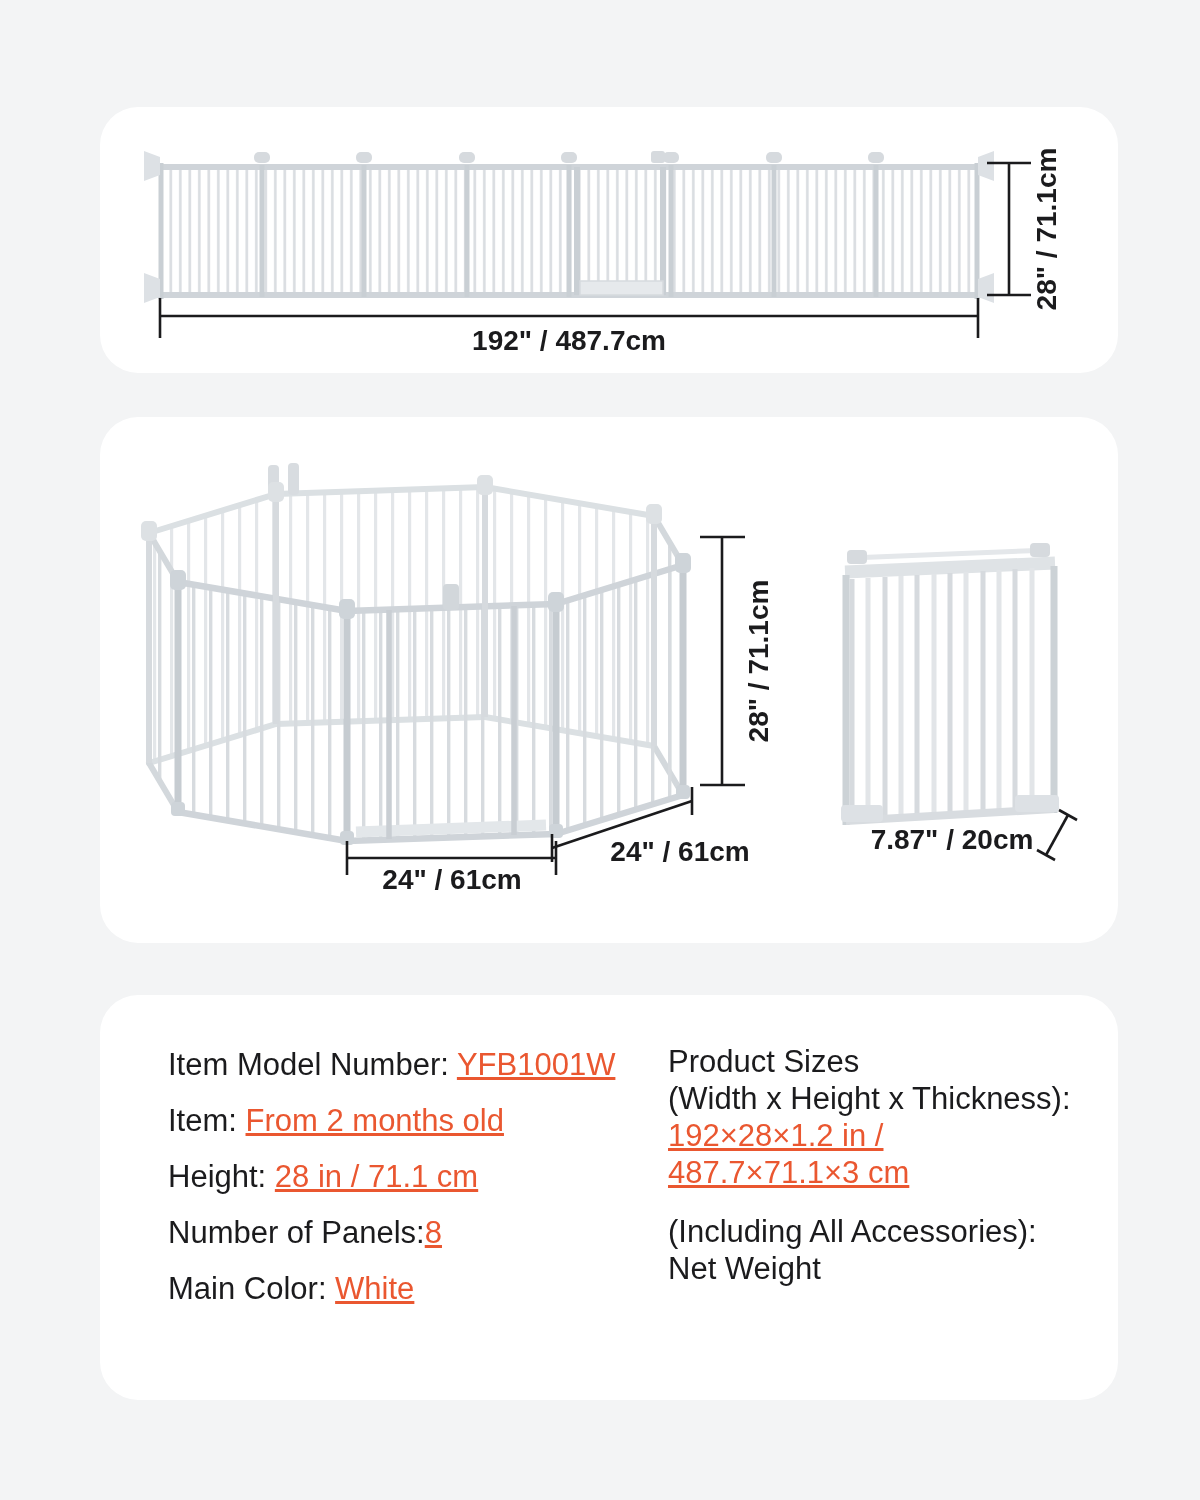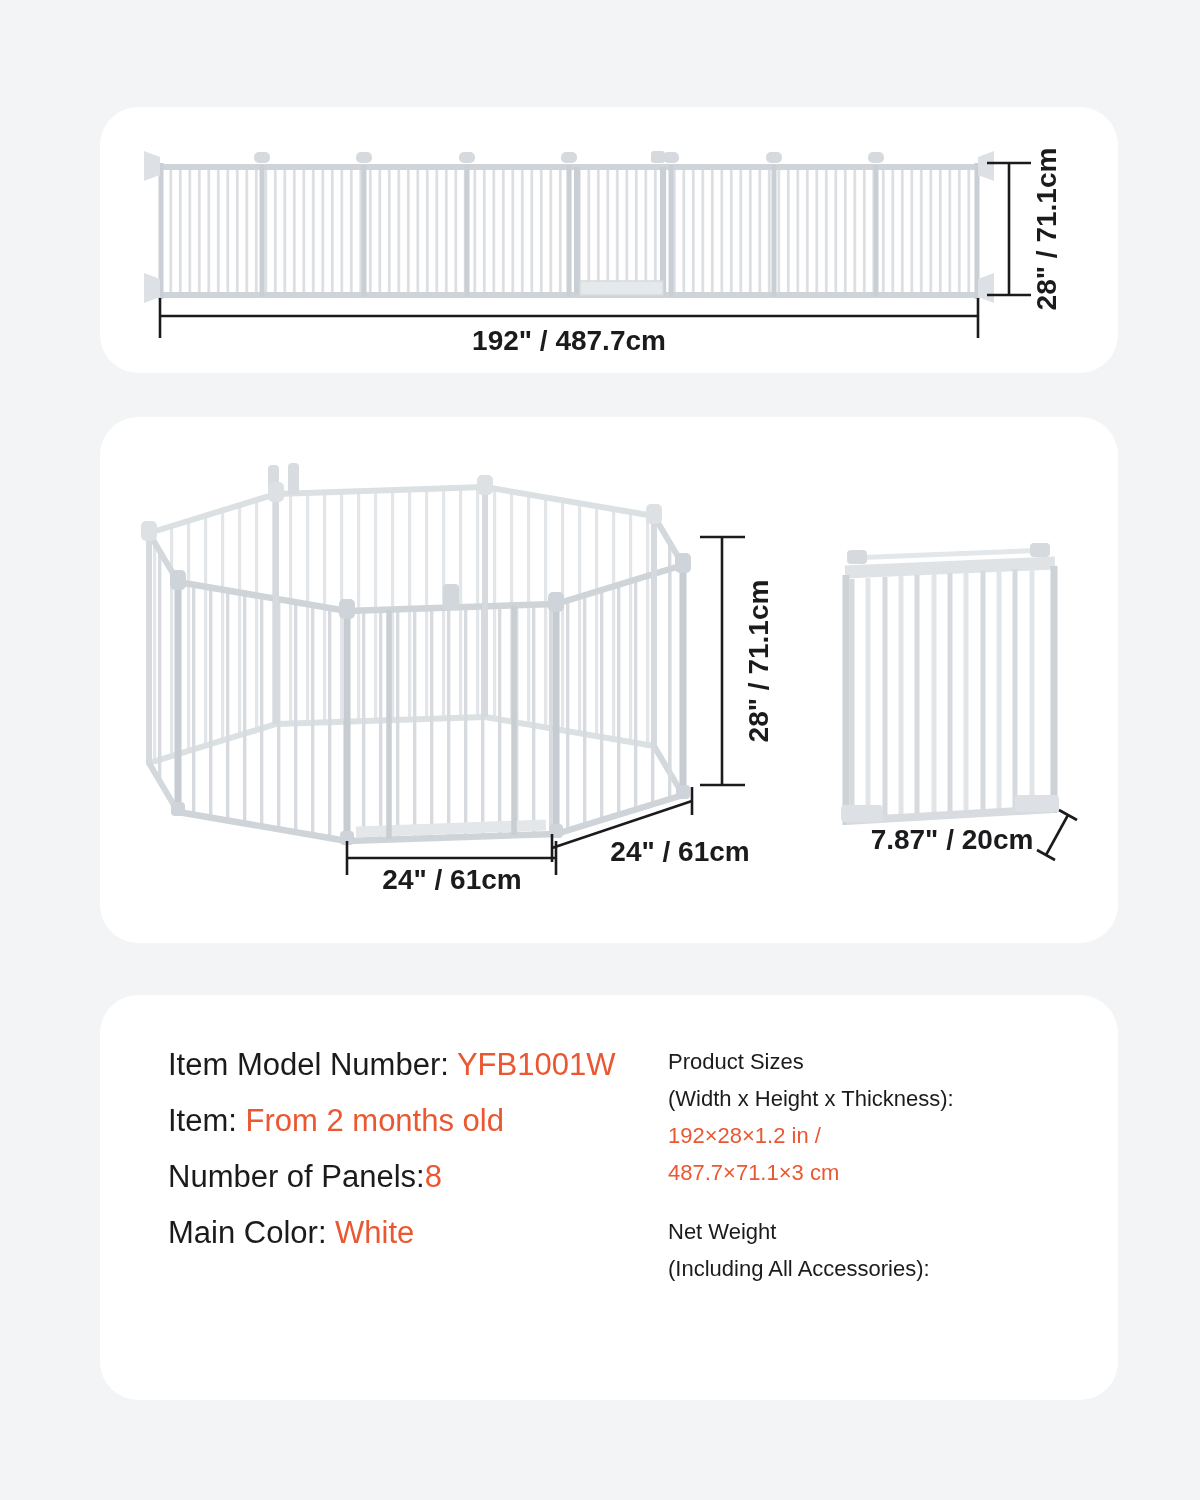--- a/index.html
+++ b/index.html
@@ -20,22 +20,22 @@
   .card svg { position:absolute; left:0; top:0; }
 
   
   .dim       { stroke:#1b1b1d; stroke-width:2.6; fill:none; }
   .dim-label { font:700 28px "Liberation Sans", sans-serif; fill:#1b1b1d; }
 
   
   .col-left  { position:absolute; left:68px;  top:52px; }
   .col-right { position:absolute; left:568px; top:48px; }
   .spec-row  { margin:0 0 20px 0; font-size:31px; line-height:36px; color:#1b1b1d; white-space:pre; }
-  .spec-line { font-size:22px; line-height:37px; color:#1b1b1d; white-space:pre; }
-  .val       { color:var(--accent); }
+  .spec-line { font-size:31px; line-height:37px; color:#1b1b1d; white-space:pre; }
+  .val       { color:var(--accent);text-decoration:underline; }
   .block-gap { margin-top:22px; }
 </style>
 </head>
 <body style="background: rgb(243, 244, 245);">
 
 <div>
 
   <section class="card card-top">
     <svg width="1018" height="266" viewBox="0 0 1018 266">
       <defs>
@@ -248,30 +248,31 @@
         <line class="dim" x1="959" y1="393" x2="977" y2="403"></line>
         <text class="dim-label" x="852" y="432" text-anchor="middle">7.87" / 20cm</text>
       </g>
     </svg>
   </section>
 
   <section class="card card-specs">
     <div class="col-left">
       <p class="spec-row"><span>Item Model Number: </span><span class="val">YFB1001W</span></p>
       <p class="spec-row"><span>Item: </span><span class="val">From 2 months old</span></p>
+      <p class="spec-row"><span>Height: </span><span class="val">28 in / 71.1 cm</span></p>
       <p class="spec-row"><span>Number of Panels:</span><span class="val">8</span></p>
       <p class="spec-row"><span>Main Color: </span><span class="val">White</span></p>
     </div>
     <div class="col-right">
       <div>
         <div class="spec-line">Product Sizes</div>
         <div class="spec-line">(Width x Height x Thickness):</div>
         <div class="spec-line val">192×28×1.2 in /</div>
         <div class="spec-line val">487.7×71.1×3 cm</div>
       </div>
       <div class="block-gap">
+        <div class="spec-line">(Including All Accessories):</div>
         <div class="spec-line">Net Weight</div>
-        <div class="spec-line">(Including All Accessories):</div>
       </div>
     </div>
   </section>
 
 </div>
 
 </body></html>

